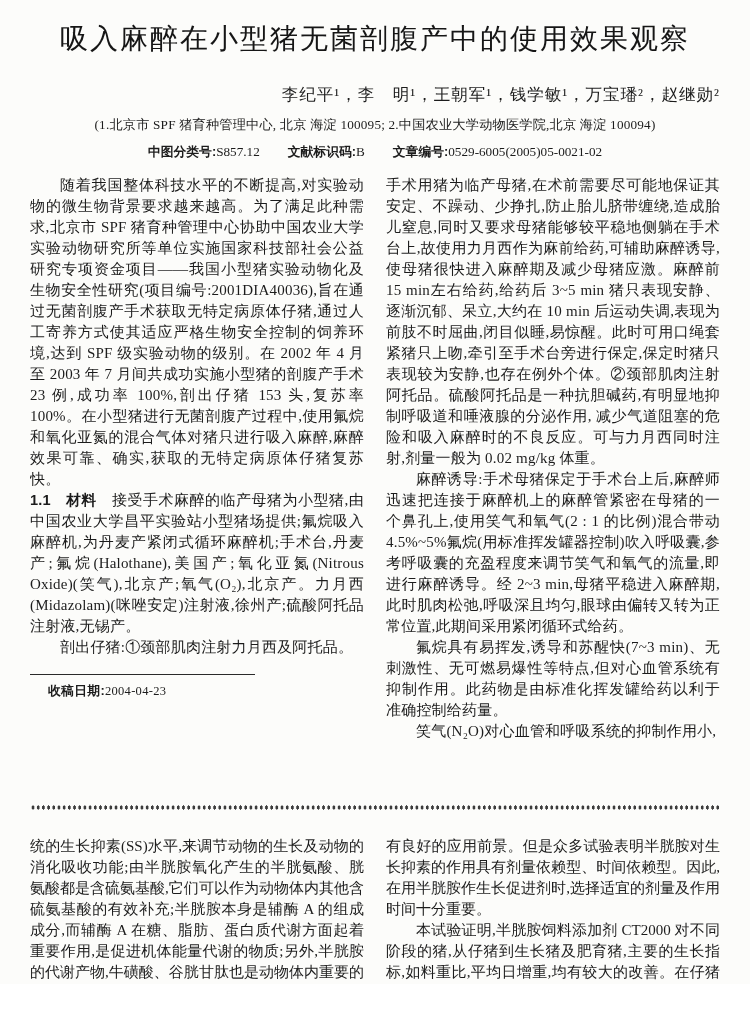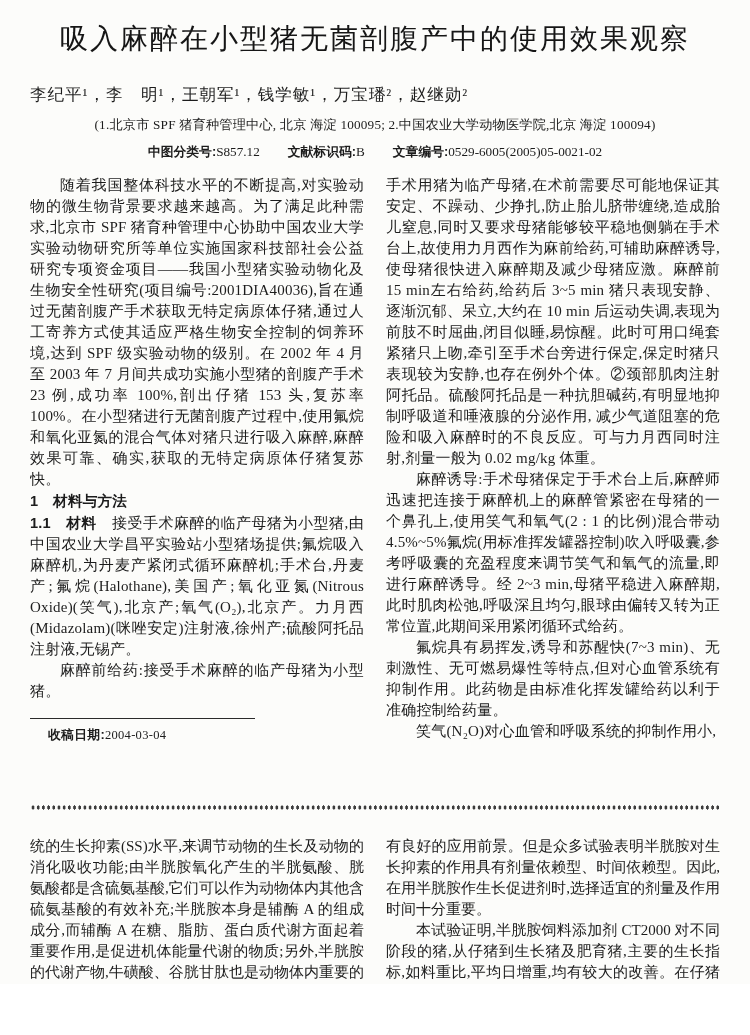--- a/index.html
+++ b/index.html
@@ -18,21 +18,21 @@
     margin:0;
     font-size:28px;
     font-weight:500;
     letter-spacing:2px;
     text-align:center;
     line-height:38px;
     color:#161616;
   }
   .authors-line{
     margin-top:26px;
-    text-align:left;
+    text-align:right;
     font-size:16.5px;
     letter-spacing:1px;
     line-height:22px;
   }
   .affiliations{
     margin-top:10px;
     text-align:center;
     font-size:13.2px;
     line-height:18px;
     letter-spacing:0.2px;
@@ -111,27 +111,26 @@
   <div class="affiliations">(1.北京市 SPF 猪育种管理中心, 北京 海淀 100095; 2.中国农业大学动物医学院,北京 海淀 100094)</div>
 
   <div class="meta-line">
     <span class="meta-pair"><span class="meta-label">中图分类号:</span><span>S857.12</span></span><span class="meta-pair"><span class="meta-label">文献标识码:</span><span>B</span></span><span class="meta-pair"><span class="meta-label">文章编号:</span><span>0529-6005(2005)05-0021-02</span></span>
   </div>
 
   <div class="columns top">
     <div class="col">
       <div>
           <div class="para indent">随着我国整体科技水平的不断提高,对实验动物的微生物背景要求越来越高。为了满足此种需求,北京市 SPF 猪育种管理中心协助中国农业大学实验动物研究所等单位实施国家科技部社会公益研究专项资金项目——我国小型猪实验动物化及生物安全性研究(项目编号:2001DIA40036),旨在通过无菌剖腹产手术获取无特定病原体仔猪,通过人工寄养方式使其适应严格生物安全控制的饲养环境,达到 SPF 级实验动物的级别。在 2002 年 4 月至 2003 年 7 月间共成功实施小型猪的剖腹产手术 23 例,成功率 100%,剖出仔猪 153 头,复苏率 100%。在小型猪进行无菌剖腹产过程中,使用氟烷和氧化亚氮的混合气体对猪只进行吸入麻醉,麻醉效果可靠、确实,获取的无特定病原体仔猪复苏快。</div>
-          <div class="para heading">1　材料与方法</div>
           <div class="para cont"><span class="plabel">1.1　材料</span>　接受手术麻醉的临产母猪为小型猪,由中国农业大学昌平实验站小型猪场提供;氟烷吸入麻醉机,为丹麦产紧闭式循环麻醉机;手术台,丹麦产;氟烷(Halothane),美国产;氧化亚氮(Nitrous Oxide)(笑气),北京产;氧气(O₂),北京产。力月西(Midazolam)(咪唑安定)注射液,徐州产;硫酸阿托品注射液,无锡产。</div>
-          <div class="para indent">麻醉前给药:接受手术麻醉的临产母猪为小型猪。</div>
+          <div class="para indent">剖出仔猪:①颈部肌肉注射力月西及阿托品。</div>
         </div>
       <div class="footnote">
         <div class="footnote-rule"></div>
-        <div class="footnote-text"><span class="meta-label">收稿日期:</span><span>2004-03-04</span></div>
+        <div class="footnote-text"><span class="meta-label">收稿日期:</span><span>2004-04-23</span></div>
       </div>
     </div>
     <div class="col">
       <div>
           <div class="para cont">手术用猪为临产母猪,在术前需要尽可能地保证其安定、不躁动、少挣扎,防止胎儿脐带缠绕,造成胎儿窒息,同时又要求母猪能够较平稳地侧躺在手术台上,故使用力月西作为麻前给药,可辅助麻醉诱导,使母猪很快进入麻醉期及减少母猪应激。麻醉前15 min左右给药,给药后 3~5 min 猪只表现安静、逐渐沉郁、呆立,大约在 10 min 后运动失调,表现为前肢不时屈曲,闭目似睡,易惊醒。此时可用口绳套紧猪只上吻,牵引至手术台旁进行保定,保定时猪只表现较为安静,也存在例外个体。②颈部肌肉注射阿托品。硫酸阿托品是一种抗胆碱药,有明显地抑制呼吸道和唾液腺的分泌作用, 减少气道阻塞的危险和吸入麻醉时的不良反应。可与力月西同时注射,剂量一般为 0.02 mg/kg 体重。</div>
           <div class="para indent">麻醉诱导:手术母猪保定于手术台上后,麻醉师迅速把连接于麻醉机上的麻醉管紧密在母猪的一个鼻孔上,使用笑气和氧气(2 : 1 的比例)混合带动 4.5%~5%氟烷(用标准挥发罐器控制)吹入呼吸囊,参考呼吸囊的充盈程度来调节笑气和氧气的流量,即进行麻醉诱导。经 2~3 min,母猪平稳进入麻醉期,此时肌肉松弛,呼吸深且均匀,眼球由偏转又转为正常位置,此期间采用紧闭循环式给药。</div>
           <div class="para indent">氟烷具有易挥发,诱导和苏醒快(7~3 min)、无刺激性、无可燃易爆性等特点,但对心血管系统有抑制作用。此药物是由标准化挥发罐给药以利于准确控制给药量。</div>
           <div class="para indent">笑气(N₂O)对心血管和呼吸系统的抑制作用小,</div>
         </div>
     </div>

